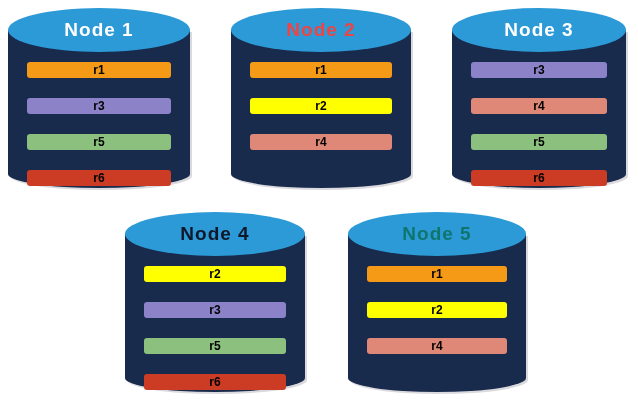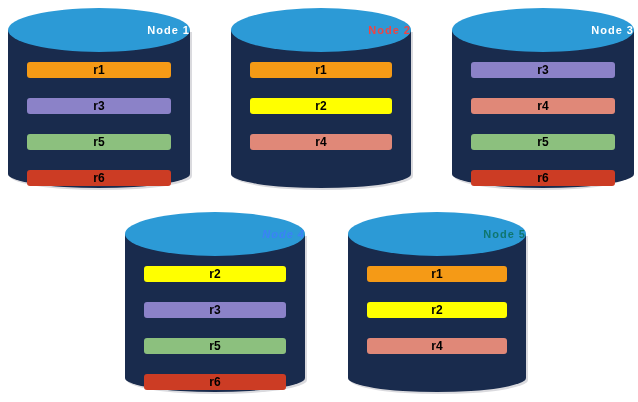--- a/index.html
+++ b/index.html
@@ -60,24 +60,24 @@
     z-index: 0;
   }
 
   .node-title {
     position: absolute;
     left: 0;
     top: 0;
     width: 100%;
     height: 44px;
     line-height: 44px;
-    text-align: right;
+    text-align: center;
     color: #ffffff;
     font-weight: bold;
-    font-size: 11px;
+    font-size: 19px;
     letter-spacing: 1px;
     z-index: 5;
     pointer-events: none;
   }
 
   .records {
     position: absolute;
     left: 0;
     top: 44px;
     width: 100%;
@@ -118,37 +118,37 @@
       <div class="cyl-shadow" style="height: 158px; width: 180px;"></div>
       <div class="cyl-body" style="height: 158px; background: rgb(25, 43, 77);"></div>
       <div class="cyl-top" style="background: rgb(44, 154, 214);"></div>
       <div class="node-title" style="color: #ef4444;">Node  2</div>
       <div class="records">
         <div class="record-bar" style="background: rgb(245, 154, 22); color: rgb(0, 0, 0);">r1</div>
         <div class="record-bar" style="background: rgb(255, 255, 0); color: rgb(0, 0, 0);">r2</div>
         <div class="record-bar" style="background: rgb(224, 136, 120); color: rgb(0, 0, 0);">r4</div>
       </div>
     </div>
-    <div class="node" style="left: 452px; top: 8px; width: 174px; height: 180px; padding-left: 8px;">
+    <div class="node" style="left: 452px; top: 8px; width: 174px; height: 180px;">
       <div class="cyl-shadow" style="height: 158px; width: 174px;"></div>
       <div class="cyl-body" style="height: 158px; background: rgb(25, 43, 77);"></div>
       <div class="cyl-top" style="background: rgb(44, 154, 214);"></div>
       <div class="node-title" style="color: rgb(255, 255, 255);">Node  3</div>
       <div class="records">
         <div class="record-bar" style="background: rgb(139, 130, 200); color: rgb(0, 0, 0);">r3</div>
         <div class="record-bar" style="background: rgb(224, 136, 120); color: rgb(0, 0, 0);">r4</div>
         <div class="record-bar" style="background: rgb(140, 192, 126); color: rgb(0, 0, 0);">r5</div>
         <div class="record-bar" style="background: rgb(204, 60, 36); color: rgb(0, 0, 0);">r6</div>
       </div>
     </div>
     <div class="node" style="left: 125px; top: 212px; width: 180px; height: 180px;">
       <div class="cyl-shadow" style="height: 158px; width: 180px;"></div>
       <div class="cyl-body" style="height: 158px; background: rgb(25, 43, 77);"></div>
       <div class="cyl-top" style="background: rgb(44, 154, 214);"></div>
-      <div class="node-title" style="color: #3b82f6; font-style: italic;">Node  4</div>
+      <div class="node-title" style="color: #0f172a;">Node  4</div>
       <div class="records">
         <div class="record-bar" style="background: rgb(255, 255, 0); color: rgb(0, 0, 0);">r2</div>
         <div class="record-bar" style="background: rgb(139, 130, 200); color: rgb(0, 0, 0);">r3</div>
         <div class="record-bar" style="background: rgb(140, 192, 126); color: rgb(0, 0, 0);">r5</div>
         <div class="record-bar" style="background: rgb(204, 60, 36); color: rgb(0, 0, 0);">r6</div>
       </div>
     </div>
     <div class="node" style="left: 348px; top: 212px; width: 178px; height: 180px;">
       <div class="cyl-shadow" style="height: 158px; width: 178px;"></div>
       <div class="cyl-body" style="height: 158px; background: rgb(25, 43, 77);"></div>

